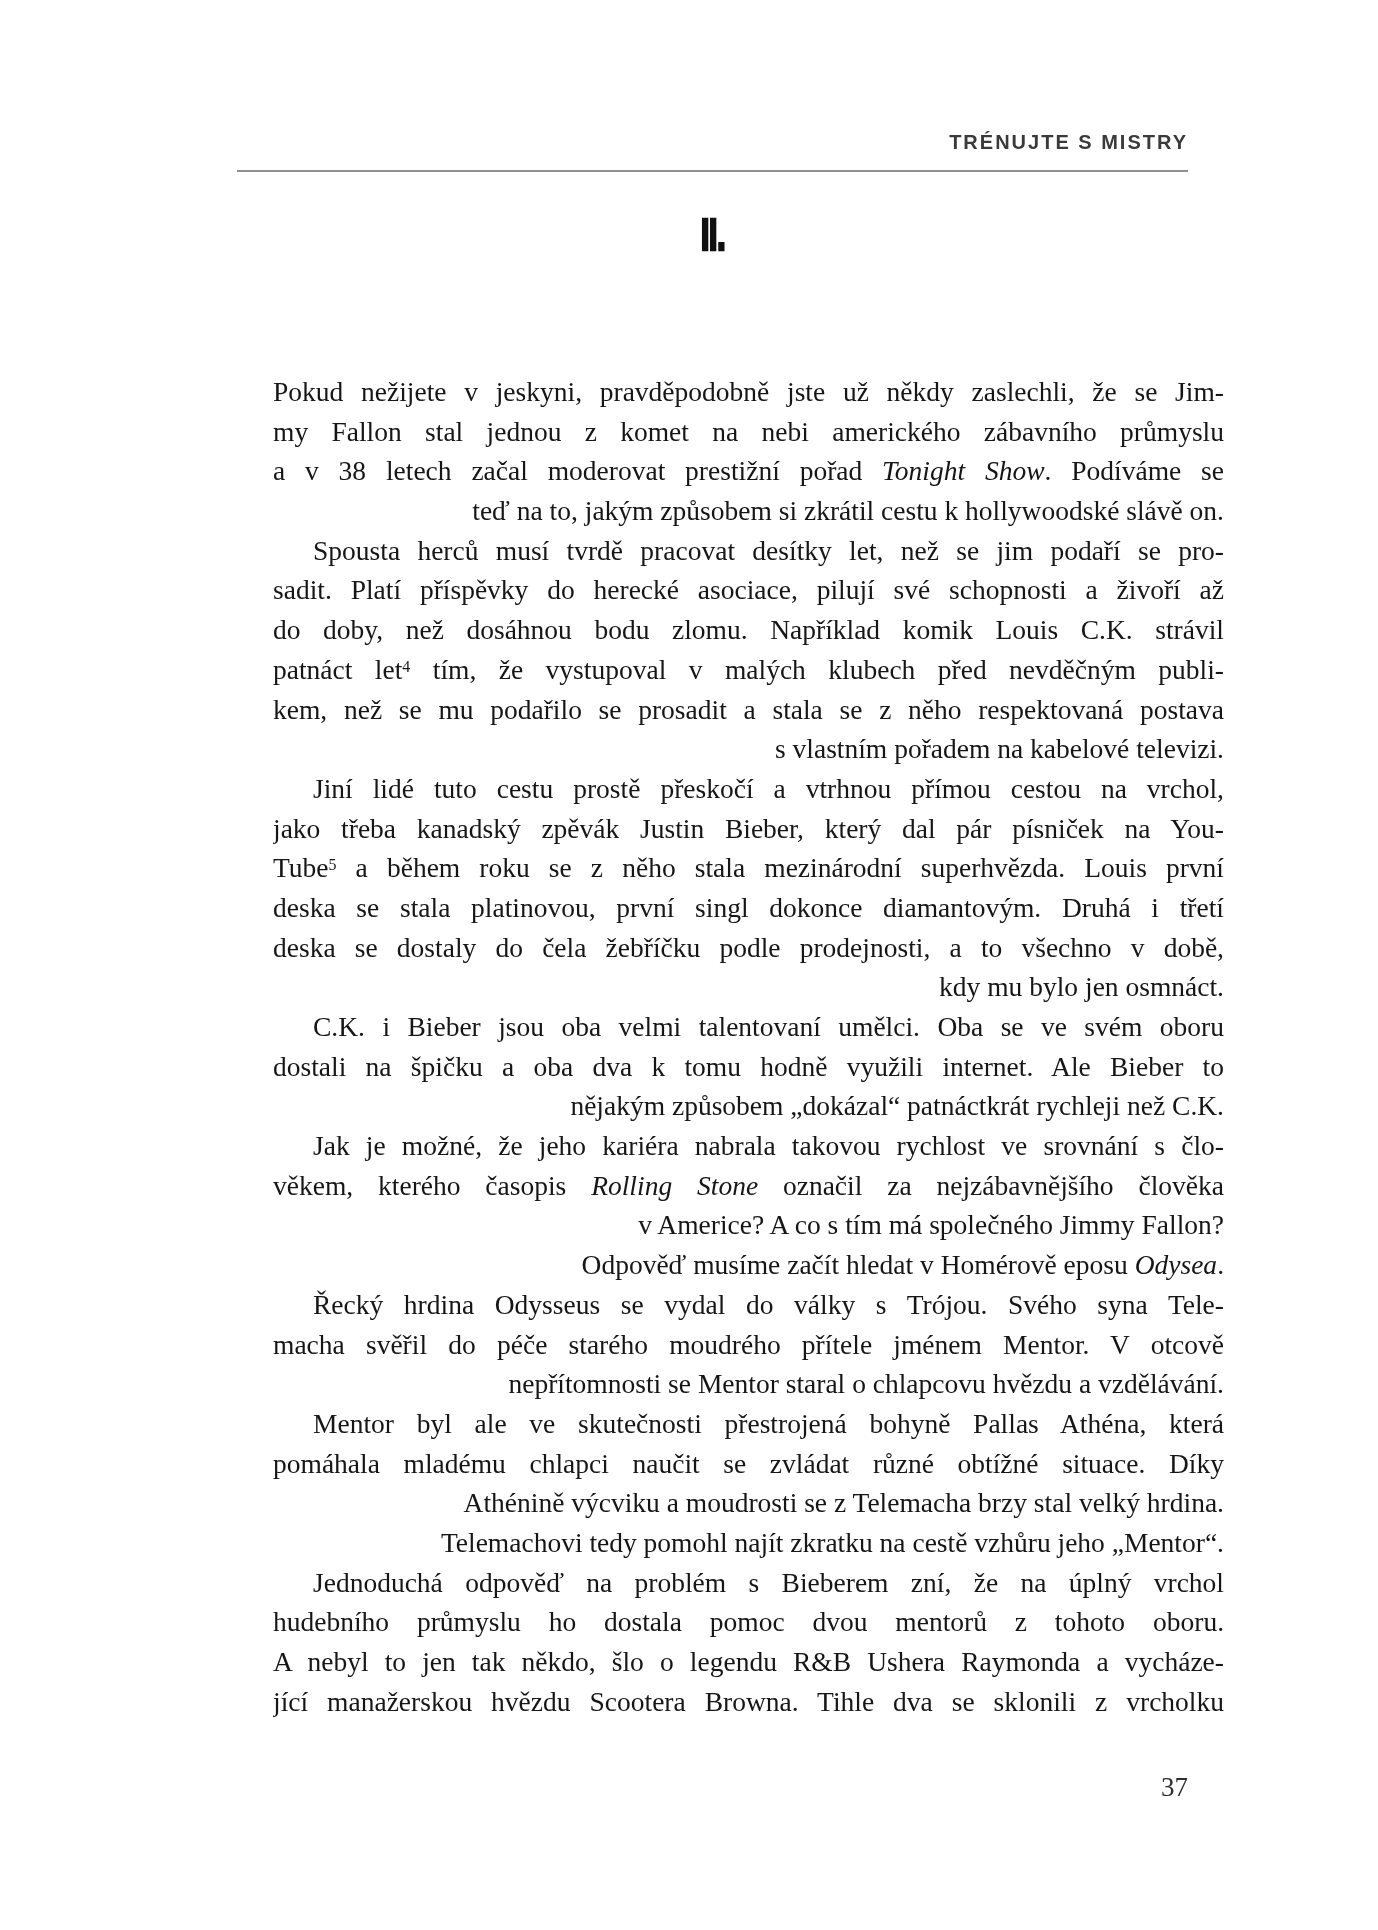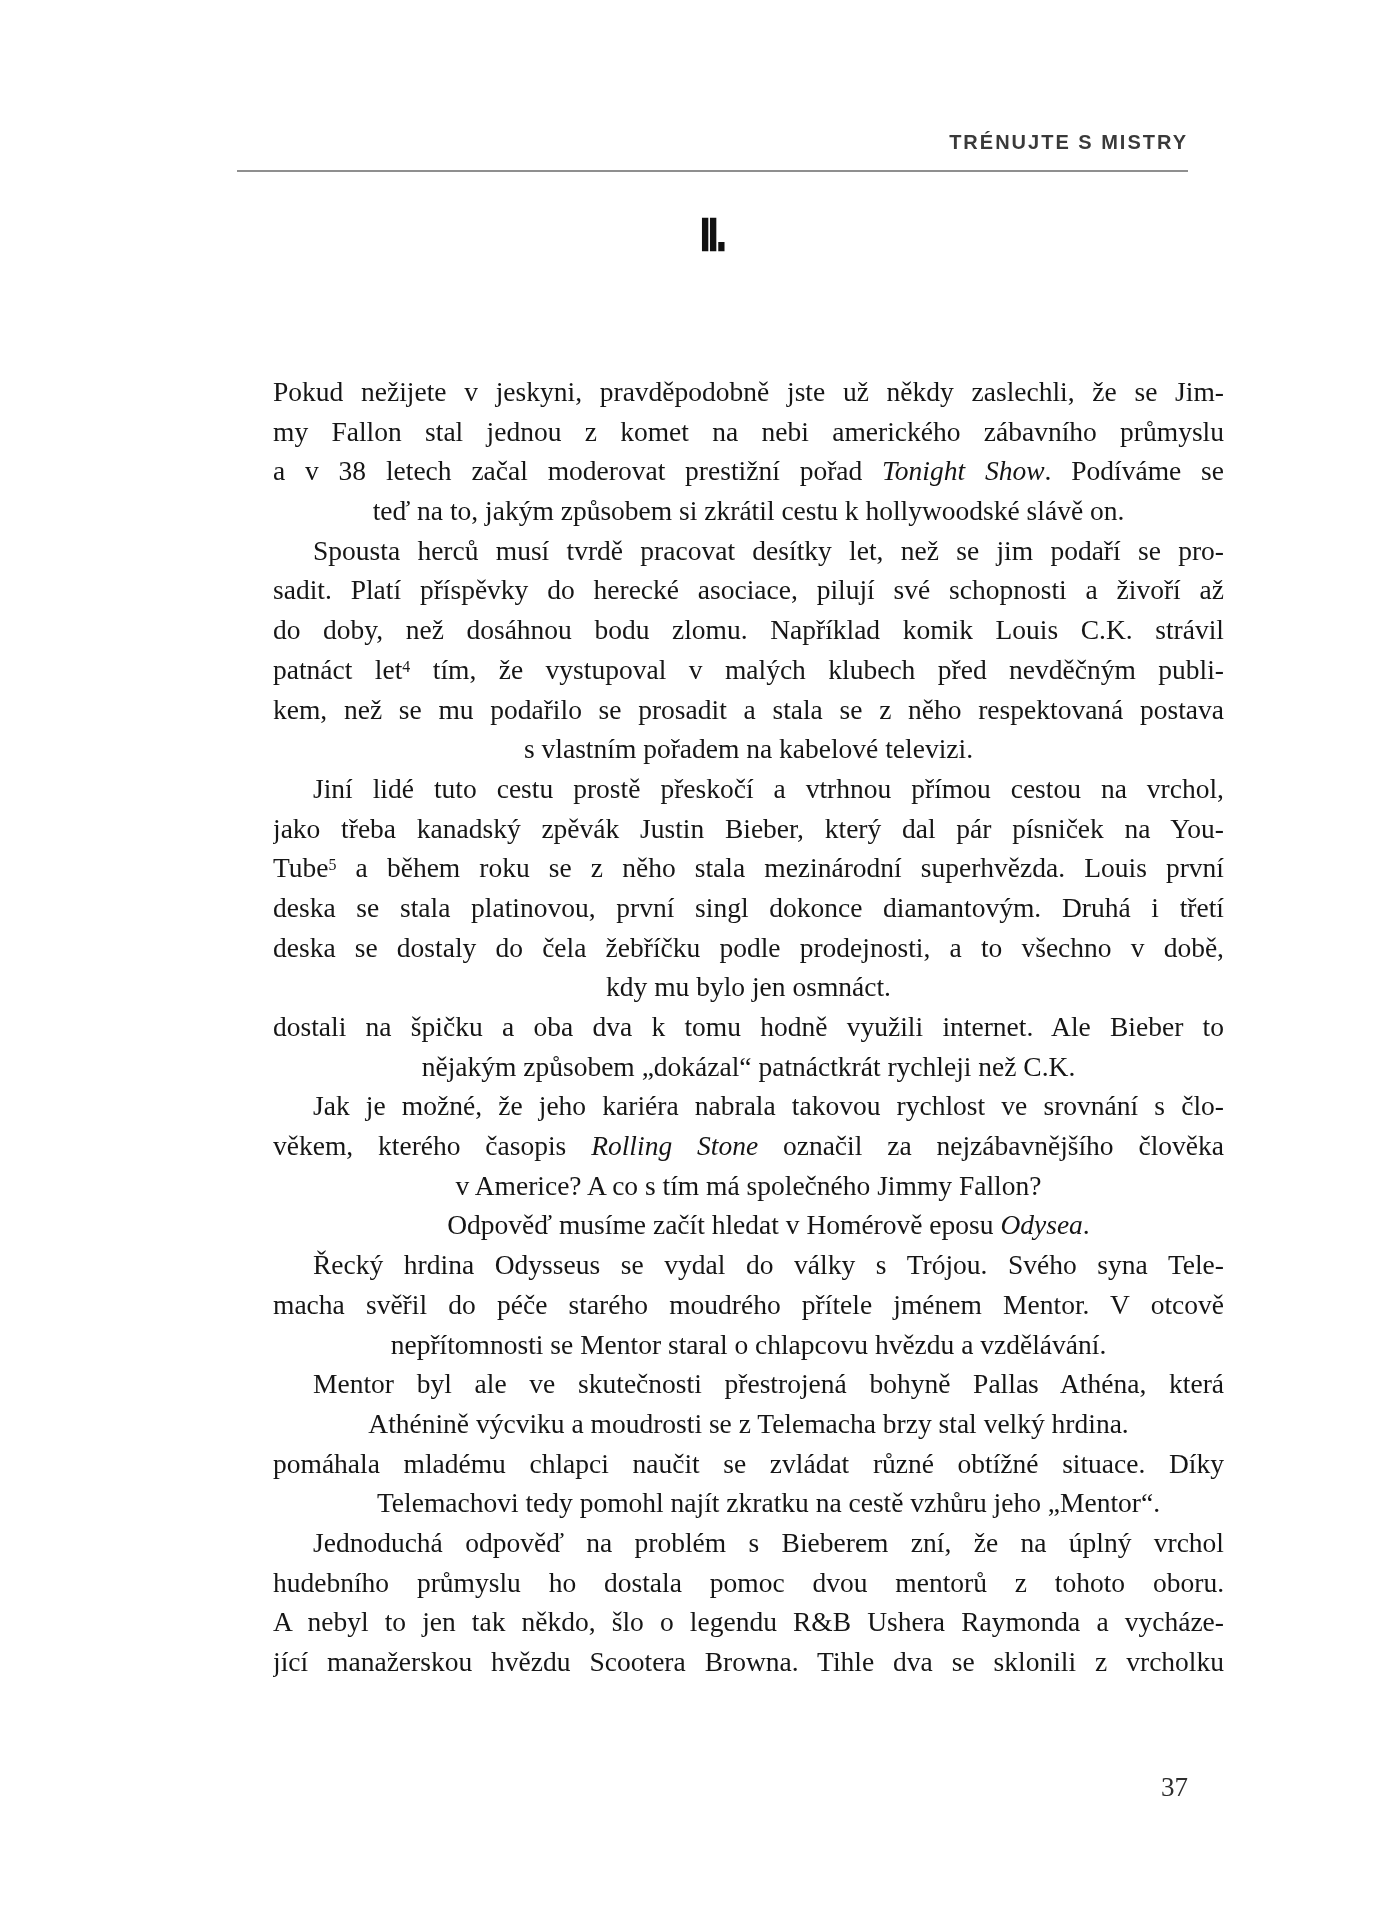--- a/index.html
+++ b/index.html
@@ -30,21 +30,21 @@
   .chapter-number span{
     display:inline-block;transform:scaleX(0.72);transform-origin:center;
     -webkit-text-stroke:2.5px #111;letter-spacing:-1px;
   }
   .body-text{
     position:absolute;top:372px;left:237px;width:951px;
     font-size:27.5px;
     margin-left:36px;
   }
   .line{
-    height:39.7px;line-height:39.7px;text-align:center;overflow:hidden;
+    height:39.7px;line-height:39.7px;text-align:right;overflow:hidden;
     white-space:normal;
   }
   .line.just{text-align:justify;text-align-last:justify;text-justify:inter-word;}
   .line.indent{text-indent:40px;}
   .line i{font-style:italic;}
   .line sup{
     font-size:0.58em;line-height:0;vertical-align:baseline;
     position:relative;top:-0.45em;
   }
   .page-number{
@@ -74,32 +74,33 @@
       <div class="line just"><span>do doby, než dosáhnou bodu zlomu. Například komik Louis C.K. strávil</span></div>
       <div class="line just"><span>patnáct let</span><sup>4</sup><span> tím, že vystupoval v malých klubech před nevděčným publi-</span></div>
       <div class="line just"><span>kem, než se mu podařilo se prosadit a stala se z něho respektovaná postava</span></div>
       <div class="line"><span>s vlastním pořadem na kabelové televizi.</span></div>
       <div class="line just indent"><span>Jiní lidé tuto cestu prostě přeskočí a vtrhnou přímou cestou na vrchol,</span></div>
       <div class="line just"><span>jako třeba kanadský zpěvák Justin Bieber, který dal pár písniček na You-</span></div>
       <div class="line just"><span>Tube</span><sup>5</sup><span> a během roku se z něho stala mezinárodní superhvězda. Louis první</span></div>
       <div class="line just"><span>deska se stala platinovou, první singl dokonce diamantovým. Druhá i třetí</span></div>
       <div class="line just"><span>deska se dostaly do čela žebříčku podle prodejnosti, a to všechno v době,</span></div>
       <div class="line"><span>kdy mu bylo jen osmnáct.</span></div>
+      <div class="line just indent"><span>C.K. i Bieber jsou oba velmi talentovaní umělci. Oba se ve svém oboru</span></div>
       <div class="line just"><span>dostali na špičku a oba dva k tomu hodně využili internet. Ale Bieber to</span></div>
       <div class="line"><span>nějakým způsobem „dokázal“ patnáctkrát rychleji než C.K.</span></div>
       <div class="line just indent"><span>Jak je možné, že jeho kariéra nabrala takovou rychlost ve srovnání s člo-</span></div>
       <div class="line just"><span>věkem, kterého časopis </span><i>Rolling Stone</i><span> označil za nejzábavnějšího člověka</span></div>
       <div class="line"><span>v Americe? A co s tím má společného Jimmy Fallon?</span></div>
       <div class="line indent"><span>Odpověď musíme začít hledat v Homérově eposu </span><i>Odysea</i><span>.</span></div>
       <div class="line just indent"><span>Řecký hrdina Odysseus se vydal do války s Trójou. Svého syna Tele-</span></div>
       <div class="line just"><span>macha svěřil do péče starého moudrého přítele jménem Mentor. V otcově</span></div>
       <div class="line"><span>nepřítomnosti se Mentor staral o chlapcovu hvězdu a vzdělávání.</span></div>
       <div class="line just indent"><span>Mentor byl ale ve skutečnosti přestrojená bohyně Pallas Athéna, která</span></div>
+      <div class="line just"><span>pomáhala mladému chlapci naučit se zvládat různé obtížné situace. Díky</span></div>
       <div class="line"><span>Athénině výcviku a moudrosti se z Telemacha brzy stal velký hrdina.</span></div>
-      <div class="line just"><span>pomáhala mladému chlapci naučit se zvládat různé obtížné situace. Díky</span></div>
       <div class="line indent"><span>Telemachovi tedy pomohl najít zkratku na cestě vzhůru jeho „Mentor“.</span></div>
       <div class="line just indent"><span>Jednoduchá odpověď na problém s Bieberem zní, že na úplný vrchol</span></div>
       <div class="line just"><span>hudebního průmyslu ho dostala pomoc dvou mentorů z tohoto oboru.</span></div>
       <div class="line just"><span>A nebyl to jen tak někdo, šlo o legendu R&amp;B Ushera Raymonda a vycháze-</span></div>
       <div class="line just"><span>jící manažerskou hvězdu Scootera Browna. Tihle dva se sklonili z vrcholku</span></div>
     </div>
 
   <div class="page-number">37</div>
 </div>
 

